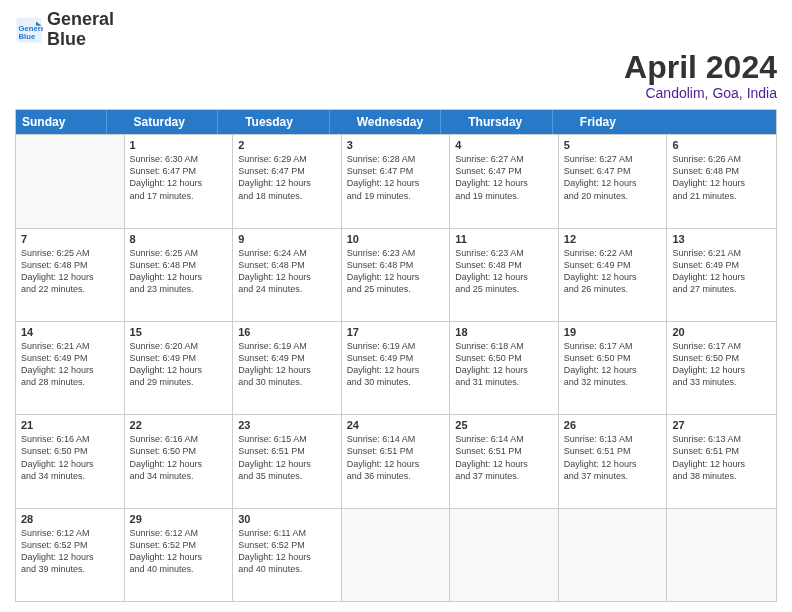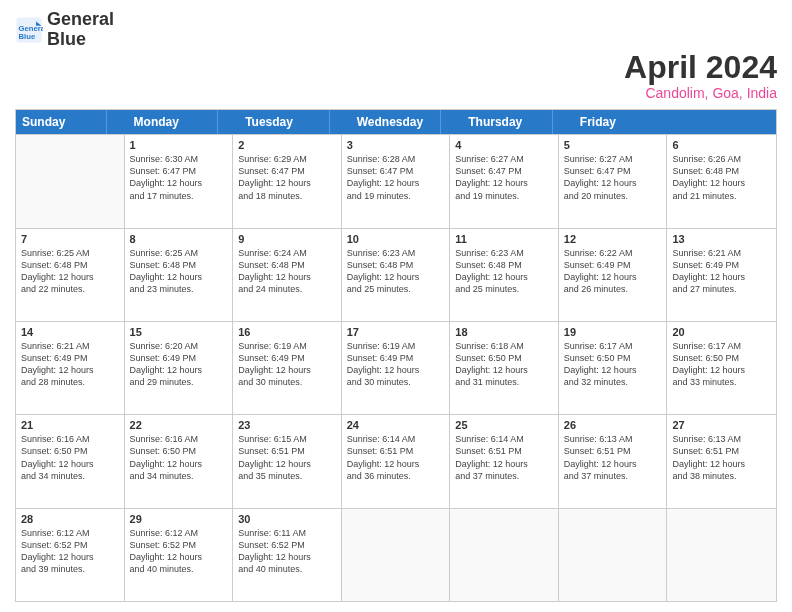--- a/index.html
+++ b/index.html
@@ -46,21 +46,21 @@
       margin-top: 40px;
     }
     .main-title {
       font-size: 32px;
       font-weight: bold;
       color: #333;
       line-height: 1.1;
     }
     .subtitle {
       font-size: 14px;
-      color: #ec4899;
+      color: #4c1d95;
     }
     .calendar {
       flex: 1;
       display: flex;
       flex-direction: column;
       border: 1px solid #ccc;
     }
     .cal-header-row {
       display: grid;
       grid-template-columns: repeat(7, 1fr);
@@ -130,21 +130,21 @@
     </div>
     <div class="title-block">
       <div class="main-title">April 2024</div>
       <div class="subtitle">Candolim, Goa, India</div>
     </div>
   </div>
 
   <div class="calendar">
     <div class="cal-header-row" id="cal-header">
         <div class="cal-header-cell">Sunday</div>
-        <div class="cal-header-cell">Monday</div>
+        <div class="cal-header-cell">Saturday</div>
         <div class="cal-header-cell">Tuesday</div>
         <div class="cal-header-cell">Wednesday</div>
         <div class="cal-header-cell">Thursday</div>
         <div class="cal-header-cell">Friday</div>
       </div>
     <div class="cal-body" id="cal-body">
         <div class="cal-week">
           <div class="cal-cell empty"></div>
           <div class="cal-cell">
             <div class="day-num">1</div>

